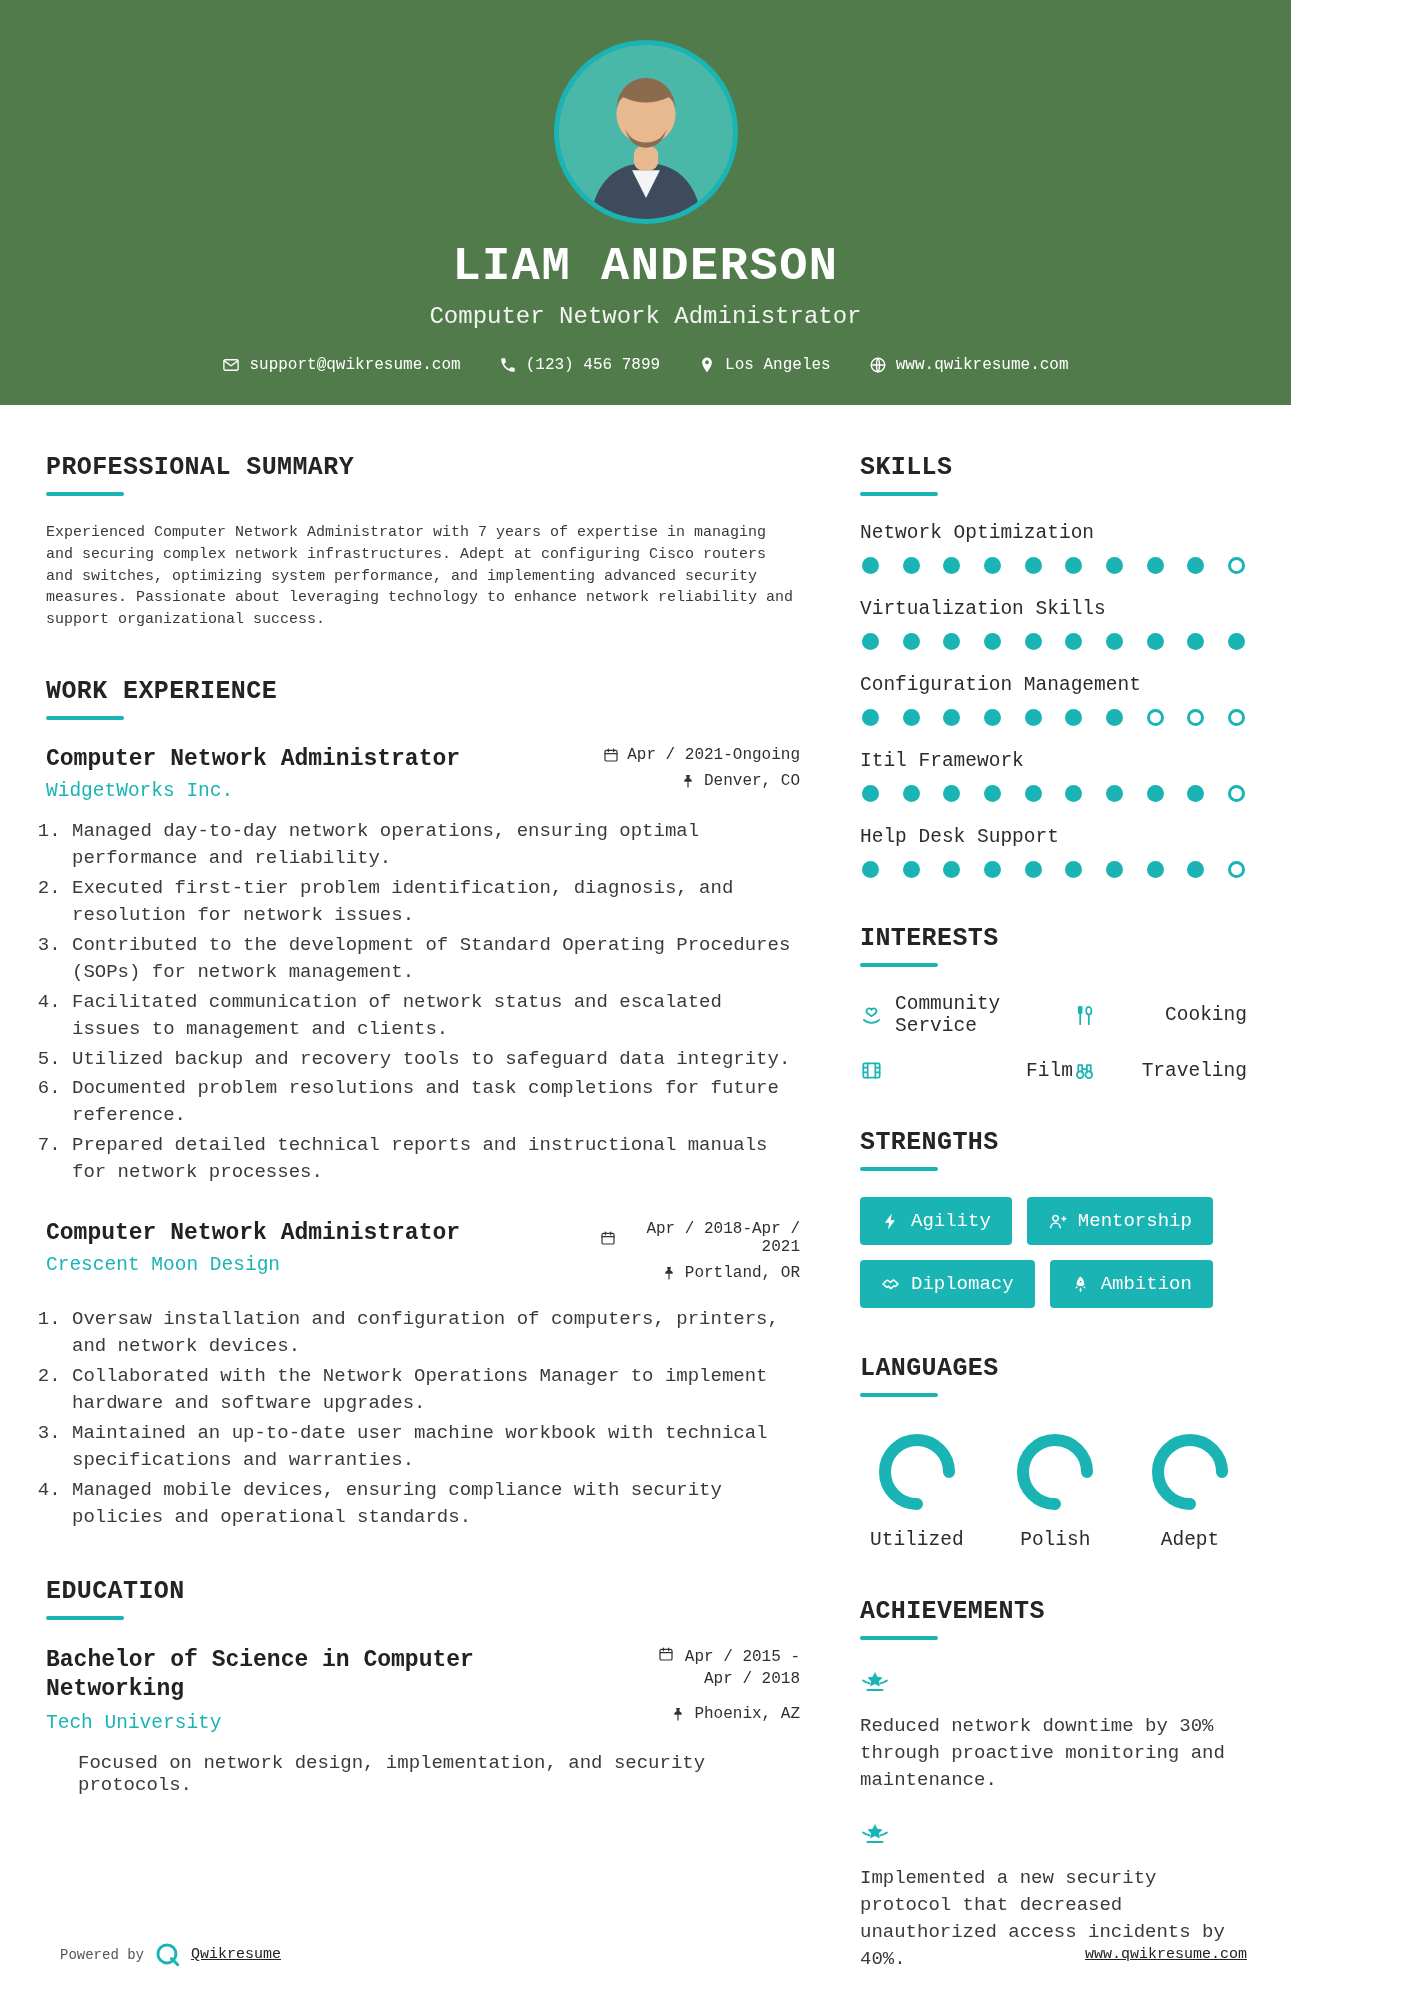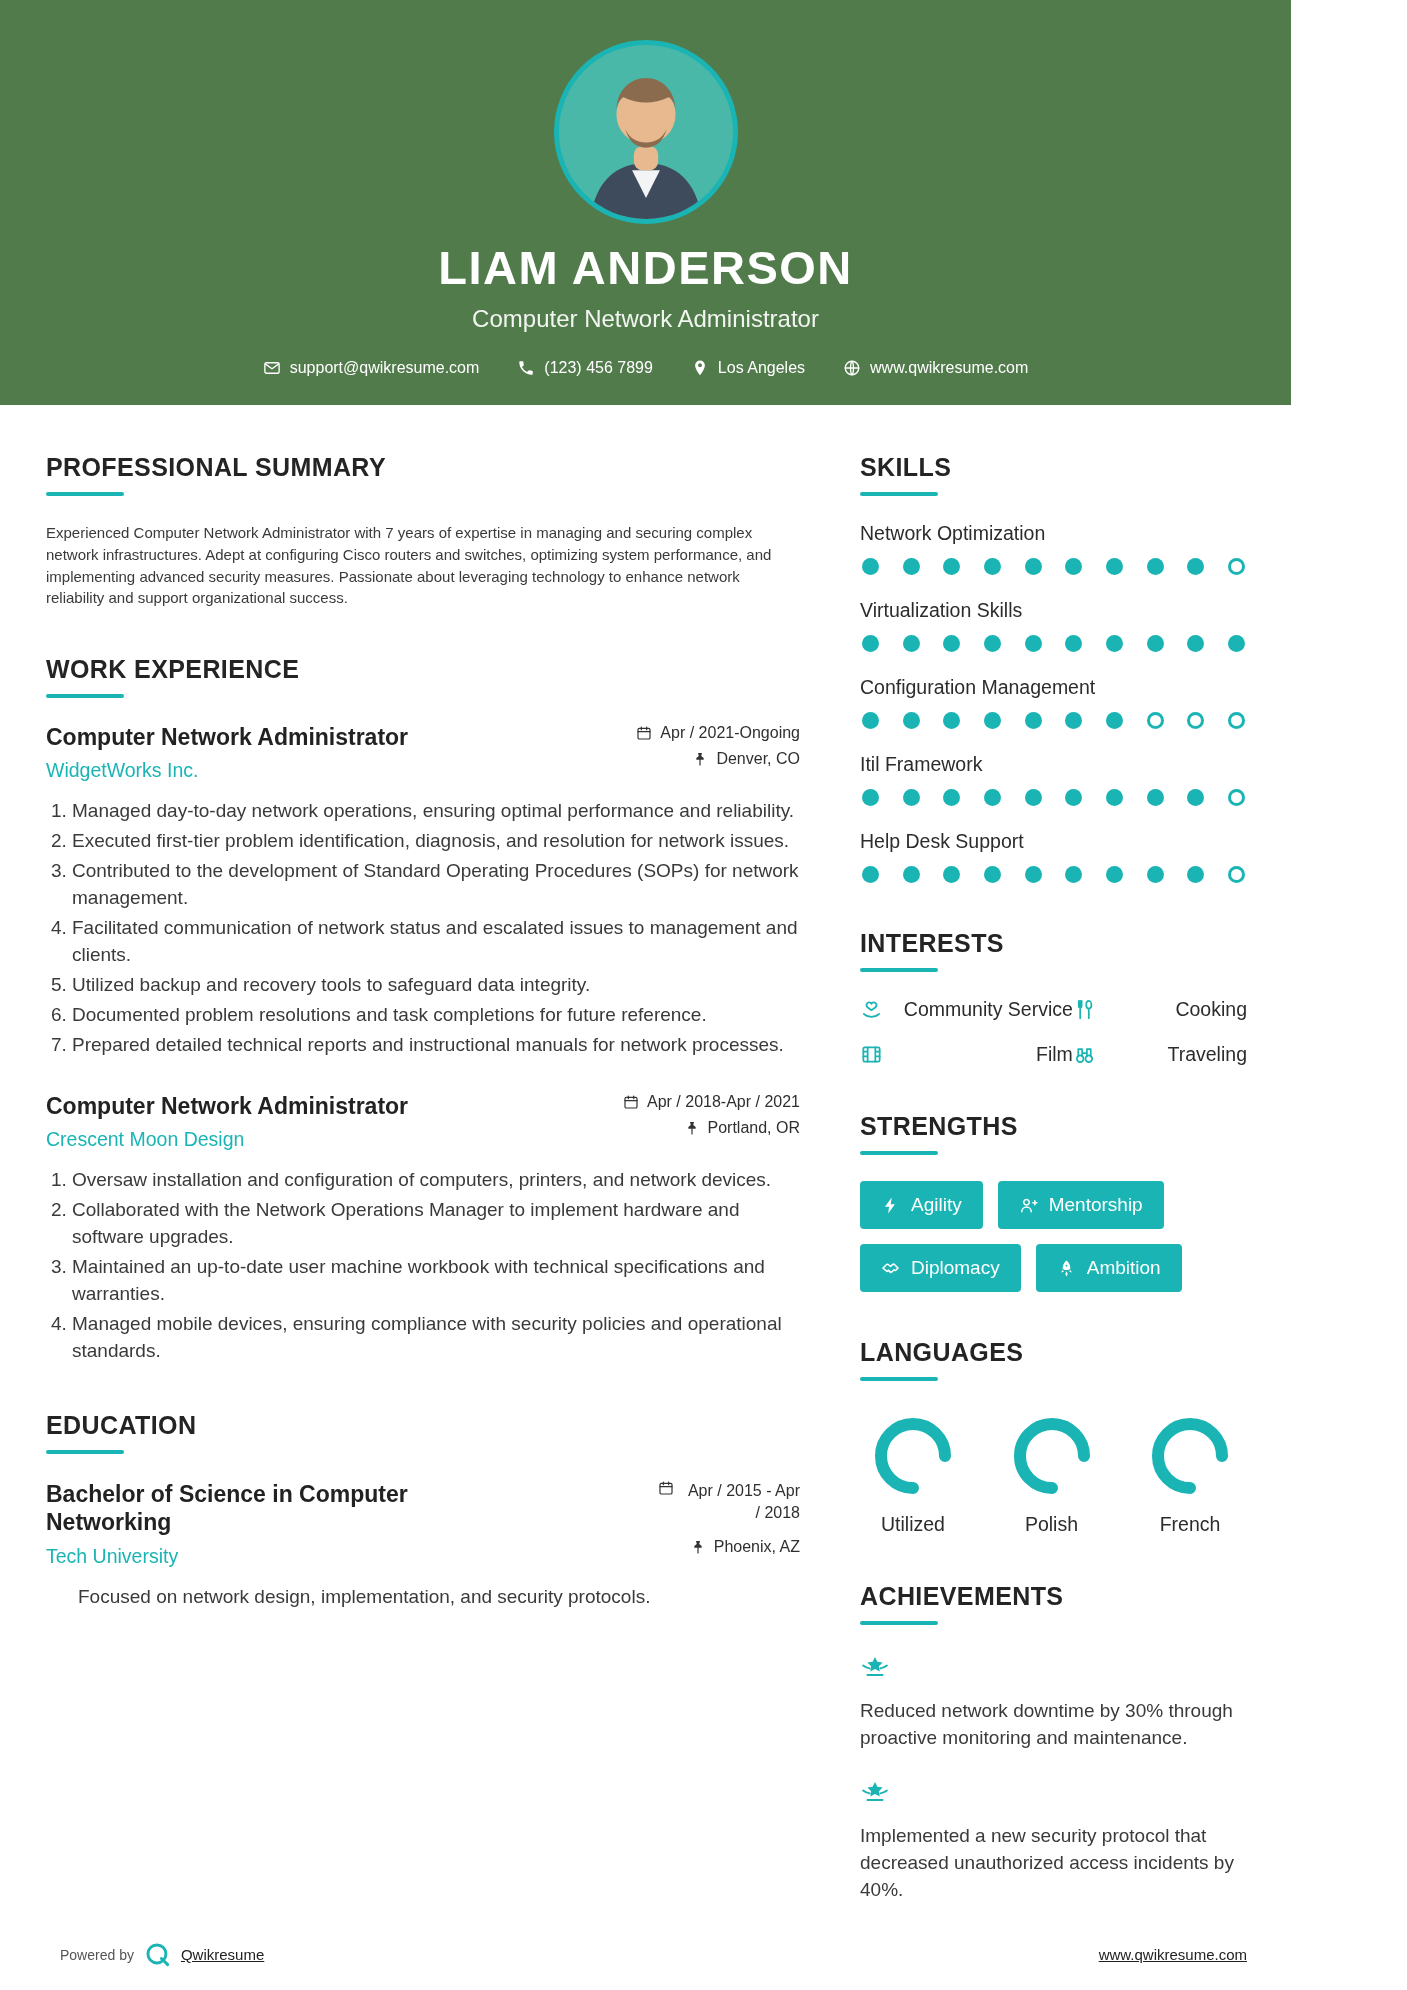--- a/index.html
+++ b/index.html
@@ -5,21 +5,21 @@
   :root{
     --green:#527b4c;
     --teal:#1ab4b4;
     --dark:#242424;
     --body:#3a3a3a;
     --meta:#2f2f2f;
   }
   *{box-sizing:border-box;margin:0;padding:0;}
   html,body{background:#fff;}
   body{font-family:"Liberation Sans", sans-serif;color:var(--body);}
-  .page{position:relative;width:1291px;height:1990px;background:#fff;overflow:hidden;}
+  .page{position:relative;width:1291px;height:1990px;background:#fff;overflow:hidden;font-family:Liberation Mono, monospace;}
 
   
   .hero{background:var(--green);height:405px;text-align:center;position:relative;}
   .avatar-wrap{width:184px;height:184px;border-radius:50%;border:5px solid var(--teal);
     overflow:hidden;margin:0 auto;position:relative;top:40px;background:#49b8a8;}
   .avatar-wrap svg{display:block;width:100%;height:100%;}
   .hero-name{color:#fff;font-size:47px;font-weight:700;letter-spacing:1.5px;margin-top:56px;}
   .hero-title{color:#f2f6f1;font-size:24px;font-weight:400;margin-top:10px;}
   .contact-row{display:flex;justify-content:center;align-items:center;gap:10px;margin-top:26px;color:#fff;font-size:16px;}
   .contact-item{display:flex;align-items:center;gap:9px;margin:0 14px;}
@@ -425,21 +425,21 @@
           <div class="lang">
             <svg width="86" height="86" viewBox="0 0 86 86">
               <circle class="lang-ring" cx="43" cy="43" r="32" pathLength="100" transform="rotate(90 43 43)" stroke-dasharray="75 25"></circle>
             </svg>
             <div class="lang-label">Polish</div>
           </div>
           <div class="lang">
             <svg width="86" height="86" viewBox="0 0 86 86">
               <circle class="lang-ring" cx="43" cy="43" r="32" pathLength="100" transform="rotate(90 43 43)" stroke-dasharray="75 25"></circle>
             </svg>
-            <div class="lang-label">French</div>
+            <div class="lang-label">Adept</div>
           </div>
         </div>
       </div>
 
       <div class="section">
         <h2>ACHIEVEMENTS</h2>
         <div class="rule"></div>
 
         <div class="ach-item">
           <svg class="aicon" viewBox="0 0 24 24">

